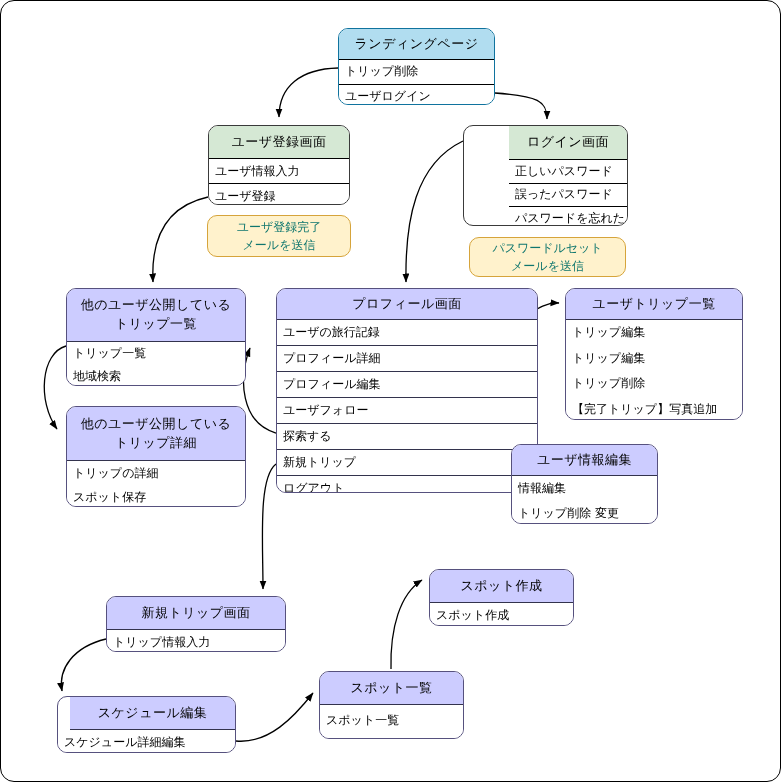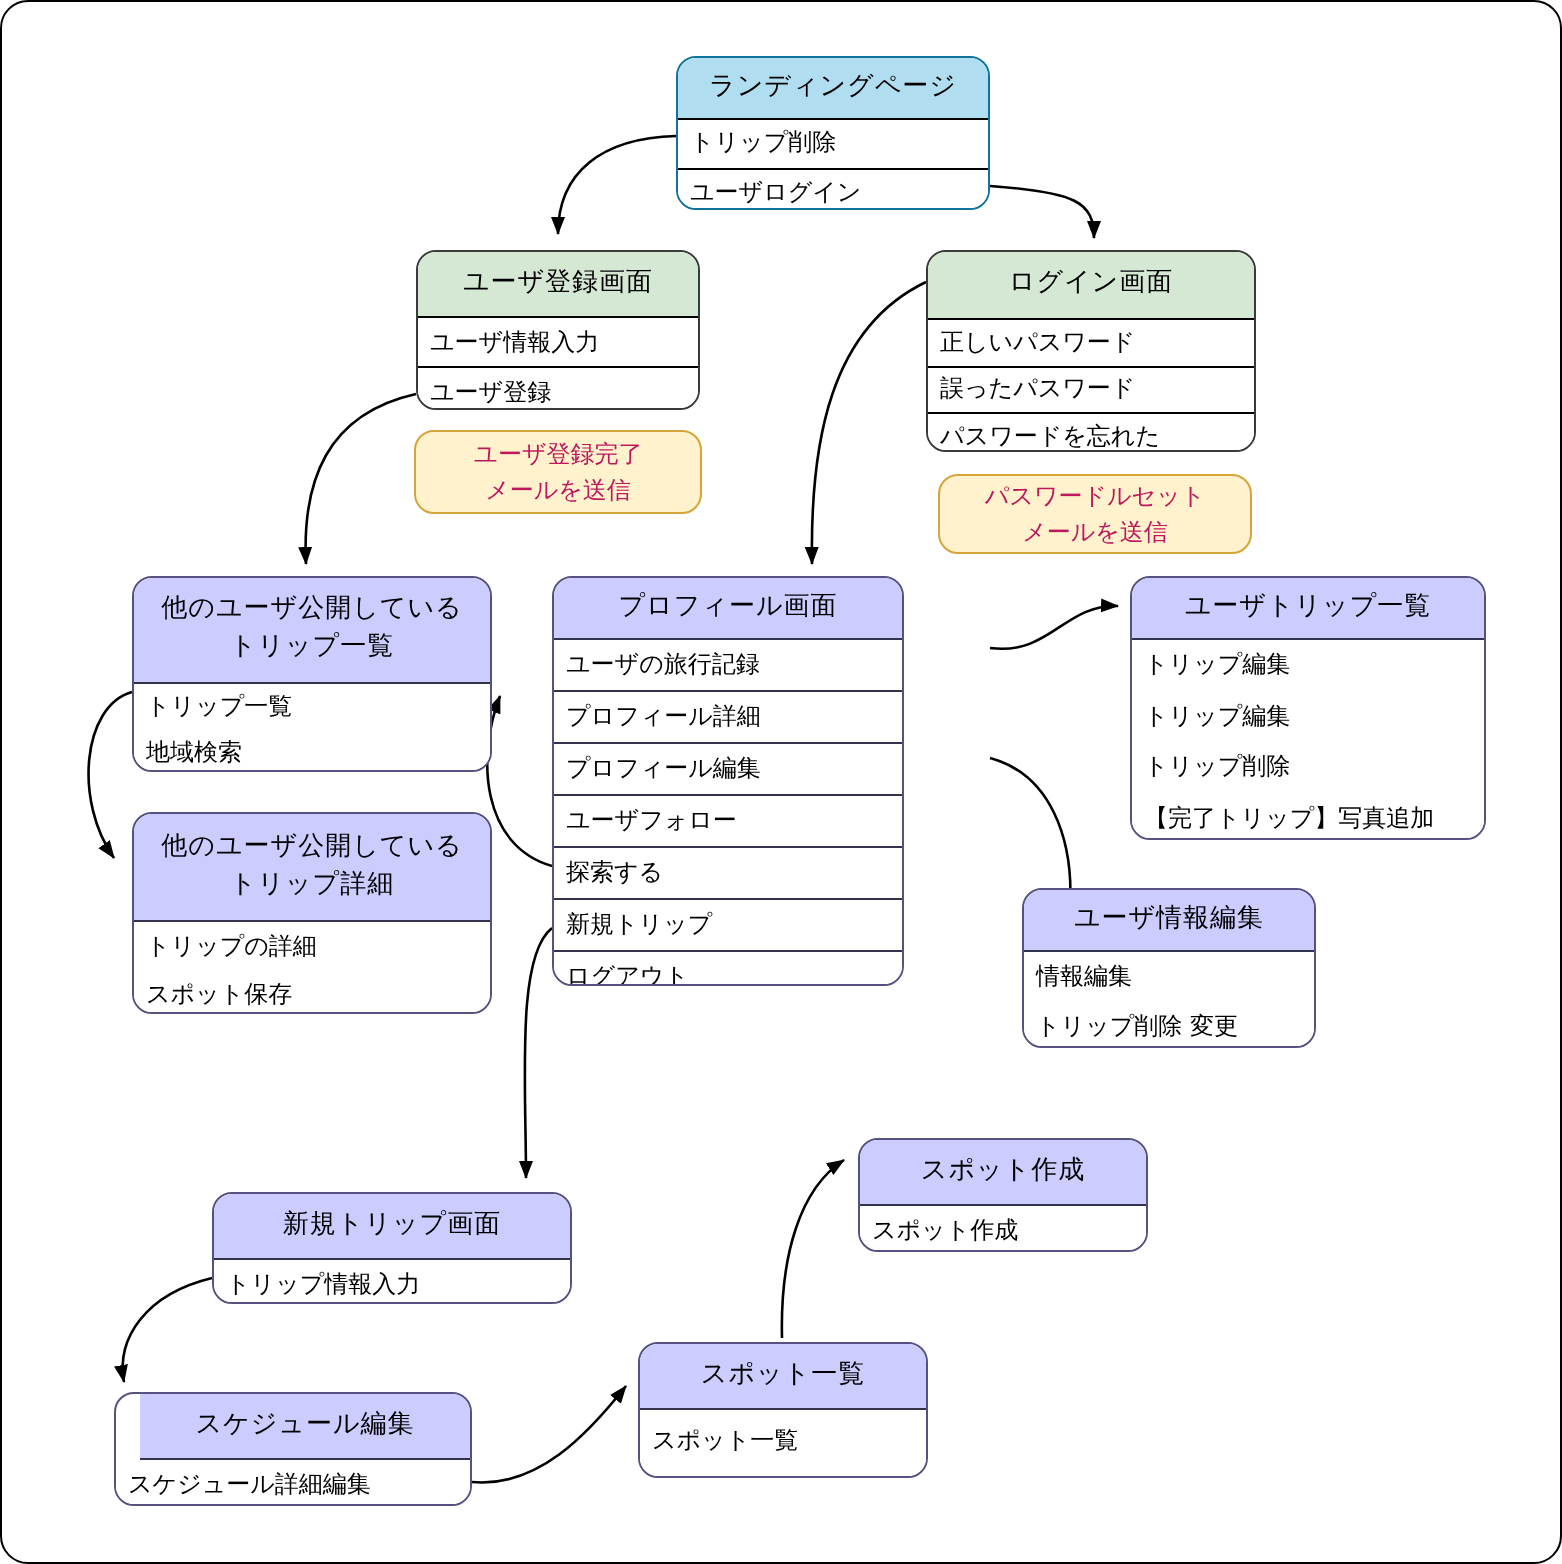--- a/index.html
+++ b/index.html
@@ -17,21 +17,21 @@
     display:flex;flex-direction:column;align-items:center;justify-content:center;
     text-align:center;font-size:13px;line-height:1.45;letter-spacing:.5px;
   }
   .box .row{
     display:flex;align-items:center;padding:0 6px;background:#fff;
     white-space:nowrap;overflow:hidden;
   }
   .note{
     position:absolute;box-sizing:border-box;border-radius:10px;
     display:flex;flex-direction:column;align-items:center;justify-content:center;
-    text-align:center;font-size:12px;line-height:1.5;color:#be185d;
+    text-align:center;font-size:12px;line-height:1.5;color:#0f766e;
   }
 </style>
 </head>
 <body>
 
 <div id="canvas">
   <svg id="edges" viewBox="0 0 781 782" xmlns="http://www.w3.org/2000/svg">
     <defs>
       <marker id="ah" markerWidth="11" markerHeight="9" refX="8.5" refY="3.5" orient="auto" markerUnits="userSpaceOnUse">
         <path d="M0,0 L9,3.5 L0,7 z" fill="#000"></path>
@@ -60,21 +60,21 @@
         <div class="row" style="height: 23.5px;">トリップ削除</div>
         <div class="row" style="height: 23.5px; border-top: 1px solid rgb(0, 0, 0);">ユーザログイン</div>
       </div>
       <div class="box" style="left: 207px; top: 124px; width: 142px; height: 80px; border-color: rgb(58, 58, 58);">
         <div class="hdr" style="height: 32px; background: rgb(213, 232, 212); border-bottom: 1px solid rgb(0, 0, 0);">
           <div>ユーザ登録画面</div>
         </div>
         <div class="row" style="height: 24px;">ユーザ情報入力</div>
         <div class="row" style="height: 24px; border-top: 1px solid rgb(0, 0, 0);">ユーザ登録</div>
       </div>
-      <div class="box" style="left: 462px; top: 124px; width: 165px; height: 100.5px; border-color: rgb(58, 58, 58);">
+      <div class="box" style="left: 462px; top: 124px; width: 165px; height: 100.5px; border-color: rgb(58, 58, 58); padding-left: 45px;">
         <div class="hdr" style="height: 33px; background: rgb(213, 232, 212); border-bottom: 1px solid rgb(0, 0, 0);">
           <div>ログイン画面</div>
         </div>
         <div class="row" style="height: 22.5px;">正しいパスワード</div>
         <div class="row" style="height: 22.5px; border-top: 1px solid rgb(0, 0, 0);">誤ったパスワード</div>
         <div class="row" style="height: 22.5px; border-top: 1px solid rgb(0, 0, 0);">パスワードを忘れた</div>
       </div>
       <div class="box" style="left: 65px; top: 287px; width: 180px; height: 98px; border-color: rgb(86, 81, 126);">
         <div class="hdr" style="height: 52px; background: rgb(204, 204, 255); border-bottom: 1px solid rgb(51, 51, 77);">
           <div>他のユーザ公開している</div>
@@ -84,21 +84,21 @@
         <div class="row" style="height: 23px;">地域検索</div>
       </div>
       <div class="box" style="left: 65px; top: 405px; width: 180px; height: 101px; border-color: rgb(86, 81, 126);">
         <div class="hdr" style="height: 53px; background: rgb(204, 204, 255); border-bottom: 1px solid rgb(51, 51, 77);">
           <div>他のユーザ公開している</div>
           <div>トリップ詳細</div>
         </div>
         <div class="row" style="height: 24px;">トリップの詳細</div>
         <div class="row" style="height: 24px;">スポット保存</div>
       </div>
-      <div class="box" style="left: 275px; top: 287px; width: 176px; height: 205px; border-color: rgb(86, 81, 126);">
+      <div class="box" style="left: 275px; top: 287px; width: 262px; height: 205px; border-color: rgb(86, 81, 126);">
         <div class="hdr" style="height: 30px; background: rgb(204, 204, 255); border-bottom: 1px solid rgb(51, 51, 77);">
           <div>プロフィール画面</div>
         </div>
         <div class="row" style="height: 25px;">ユーザの旅行記録</div>
         <div class="row" style="height: 25px; border-top: 1px solid rgb(51, 51, 77);">プロフィール詳細</div>
         <div class="row" style="height: 25px; border-top: 1px solid rgb(51, 51, 77);">プロフィール編集</div>
         <div class="row" style="height: 25px; border-top: 1px solid rgb(51, 51, 77);">ユーザフォロー</div>
         <div class="row" style="height: 25px; border-top: 1px solid rgb(51, 51, 77);">探索する</div>
         <div class="row" style="height: 25px; border-top: 1px solid rgb(51, 51, 77);">新規トリップ</div>
         <div class="row" style="height: 25px; border-top: 1px solid rgb(51, 51, 77);">ログアウト</div>

